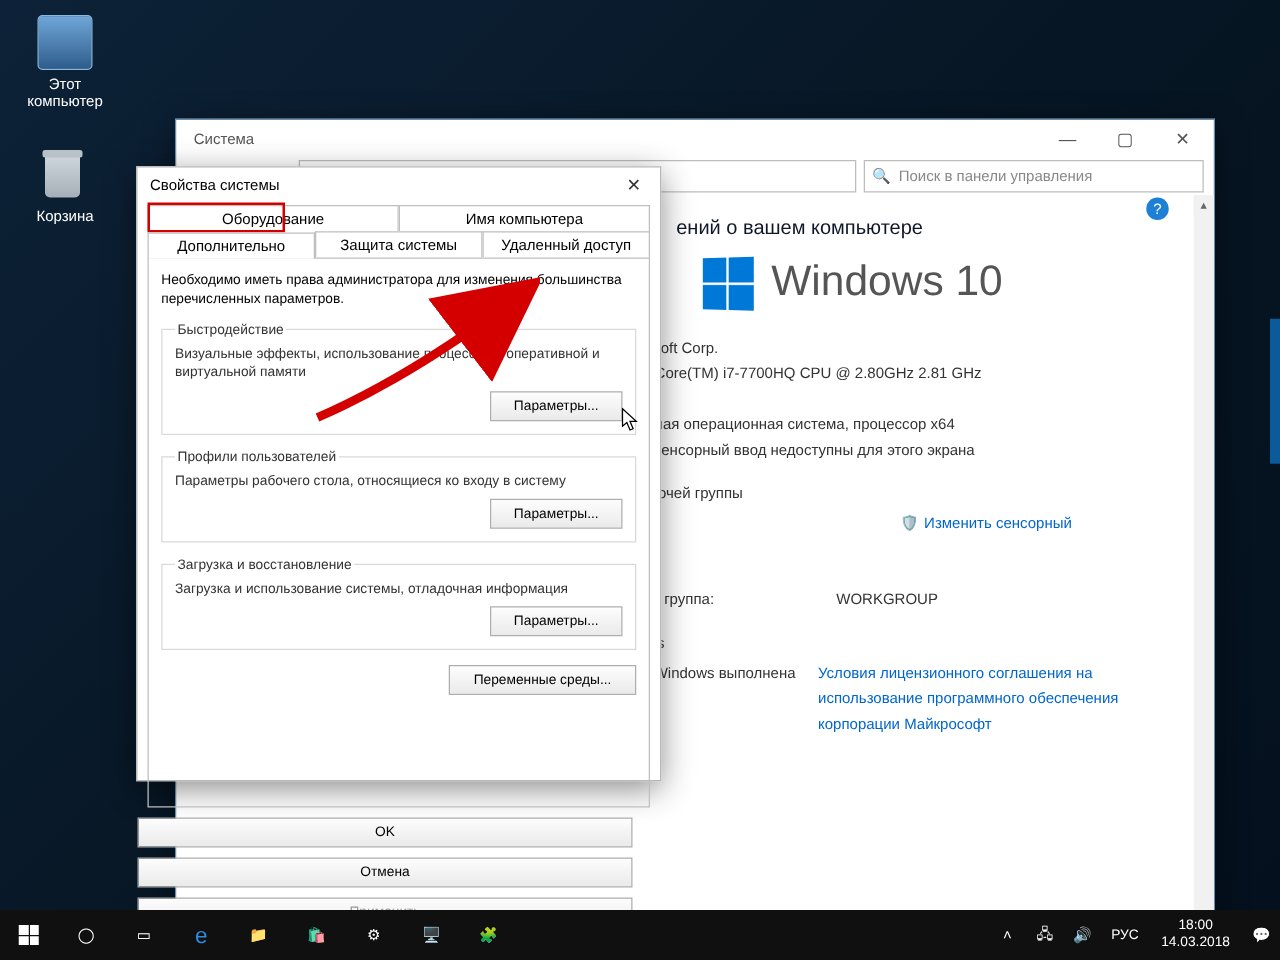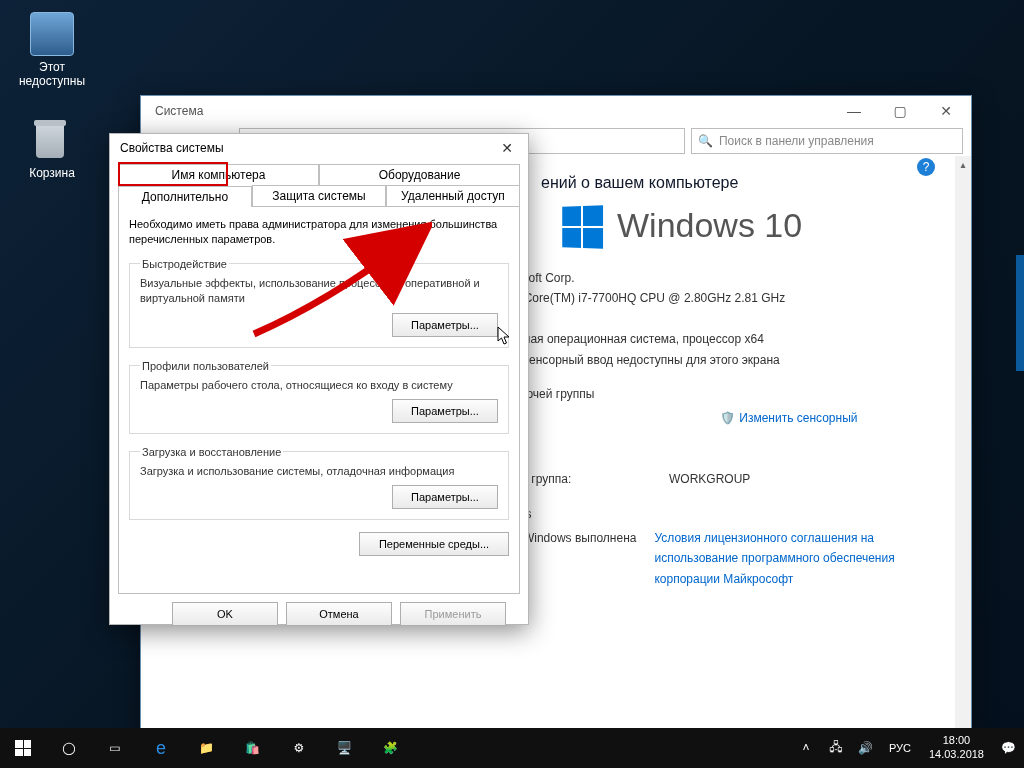--- a/index.html
+++ b/index.html
@@ -48,46 +48,46 @@
 
 .dlg{left:109px;top:109px;width:418px;height:490px;background:#fff;}
 .dlg-title{height:28px;display:flex;align-items:center;padding:0 4px 0 10px;font-size:12px;}
 .dlg-title .x{margin-left:auto;width:34px;height:24px;display:flex;align-items:center;justify-content:center;color:#333;font-size:14px;}
 .tabs{display:flex;flex-wrap:wrap;margin:2px 8px 0 8px;}
 .tab{border:1px solid #bfbfbf;border-bottom:none;background:#fff;padding:3px 0;font-size:12px;text-align:center;box-sizing:border-box;}
 .tab-row1{flex:0 0 50%;}
 .tab-row2{flex:0 0 33.333%;}
 .tab.active{position:relative;top:1px;background:#fff;z-index:2;}
 .hl{position:absolute;left:118px;top:162px;width:106px;height:20px;border:2px solid #d40000;pointer-events:none;}
-.dlg-body{border:1px solid #bfbfbf;margin:0 8px 8px 8px;padding:10px 10px 12px 10px;height:388px;box-sizing:border-box;position:relative;}
+.dlg-body{border:1px solid #bfbfbf;margin:0 8px 8px 8px;padding:10px 10px 12px 10px;height:440px;box-sizing:border-box;position:relative;}
 .intro{font-size:11px;line-height:1.4;margin:0 0 10px;}
 fieldset{border:1px solid #d9d9d9;padding:6px 10px 10px 10px;margin:0 0 12px;}
 legend{font-size:11px;color:#333;padding:0 2px;}
 fieldset .desc{font-size:11px;line-height:1.4;color:#333;}
 .btnrow{display:flex;justify-content:flex-end;margin-top:6px;}
 .btn{min-width:84px;height:22px;border:1px solid #aeaeae;background:linear-gradient(#fdfdfd,#eaeaea);font-size:11px;display:inline-flex;align-items:center;justify-content:center;padding:0 10px;}
 .btn.disabled{color:#9a9a9a;}
-.dlg-buttons{display:flex;justify-content:flex-end;gap:8px;padding:0 22px 10px 0;}
+.dlg-buttons{display:flex;justify-content:flex-end;gap:8px;padding:0 22px 10px 0;flex-direction:column;}
 
 .arrow{position:absolute;pointer-events:none;left:242px;top:220px;width:190px;height:120px;}
 .cursor{position:absolute;left:497px;top:326px;width:14px;height:20px;pointer-events:none;}
 .cursor svg{display:block;}
 
 .accent{position:absolute;right:0;top:255px;width:8px;height:116px;background:#0a5a9c;}
 </style>
 </head>
 <body>
 
 <div class="desktop">
 
   <div class="accent"></div>
 
   <div class="desk-icon" style="left:14px;top:12px;">
     <div class="di-img di-pc"></div>
-    <div>Этот недоступны</div>
+    <div>Этот компьютер</div>
   </div>
   <div class="desk-icon" style="left:14px;top:118px;">
     <div class="di-img di-bin"></div>
     <div>Корзина</div>
   </div>
 
   <div class="win win-bg">
     <div class="win-bg-titlebar">
       <span style="margin-left:6px;color:#555">Система</span>
       <div class="win-ctl">
@@ -159,22 +159,22 @@
       <div class="scrollbtn">▴</div>
     </div>
   </div>
 
   <div class="win dlg" style="border-color:#b6b6b6;margin-top:24px;">
     <div class="dlg-title">
       <span>Свойства системы</span>
       <div class="x">✕</div>
     </div>
     <div class="tabs">
+      <div class="tab tab-row1">Оборудование</div>
       <div class="tab tab-row1">Имя компьютера</div>
-      <div class="tab tab-row1">Оборудование</div>
       <div class="tab tab-row2 active">Дополнительно</div>
       <div class="tab tab-row2">Защита системы</div>
       <div class="tab tab-row2">Удаленный доступ</div>
     </div>
     <div class="dlg-body">
       <p class="intro">Необходимо иметь права администратора для изменения большинства перечисленных параметров.</p>
 
       <fieldset>
         <legend>Быстродействие</legend>
         <div class="desc">Визуальные эффекты, использование процессора, оперативной и виртуальной памяти</div>

